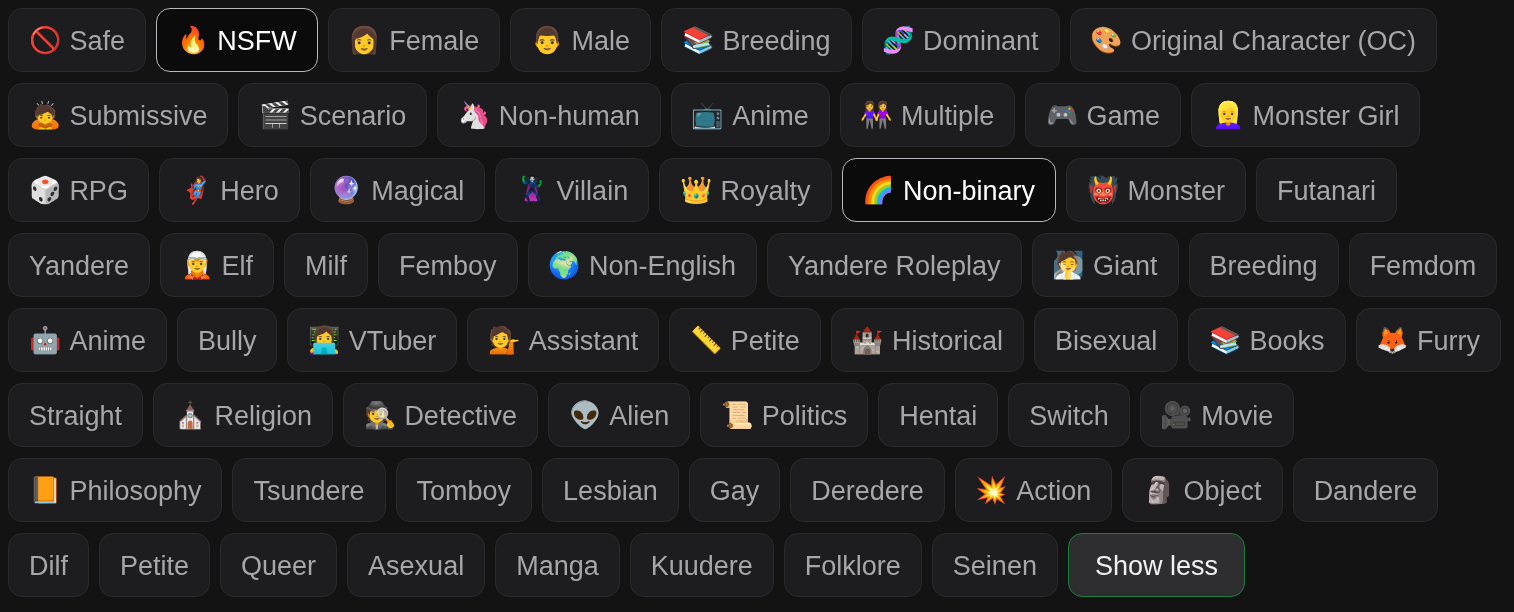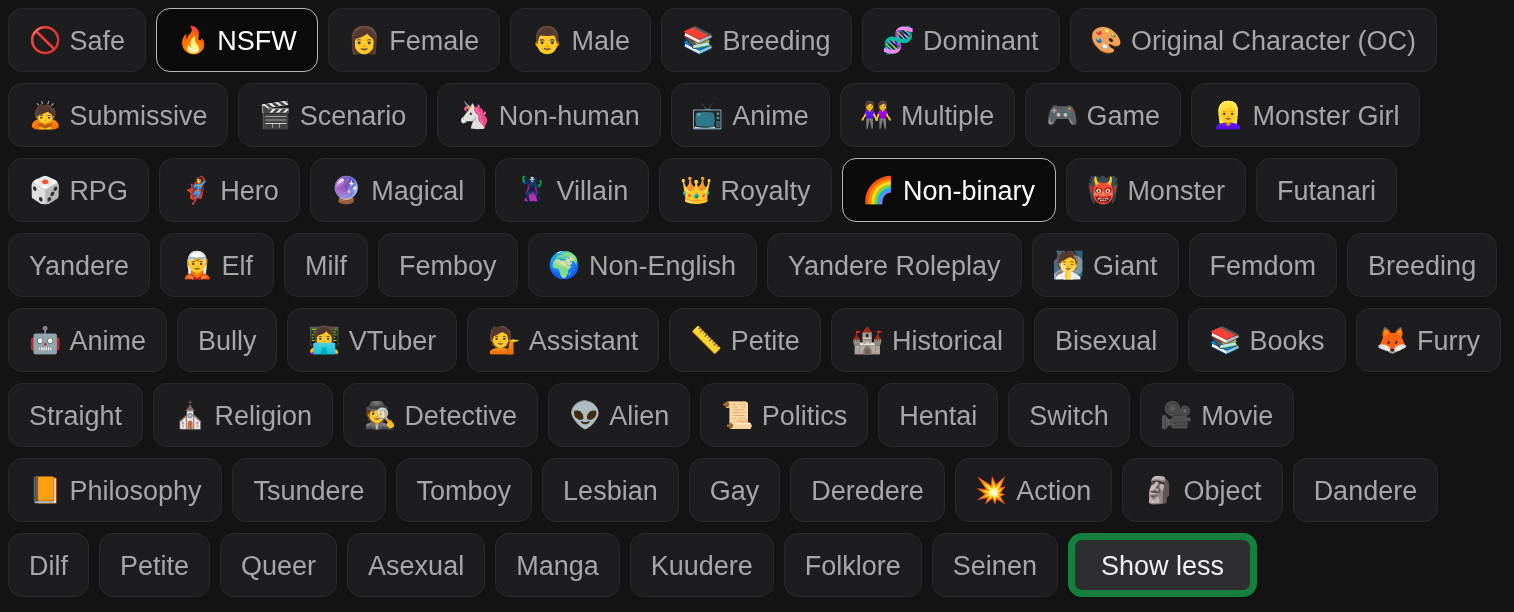--- a/index.html
+++ b/index.html
@@ -53,21 +53,21 @@
     position: relative;
     top: 1px;
   }
   .chip.selected {
     background: #0b0b0c;
     border: 1px solid #b9b9bd;
     color: #ffffff;
   }
   .chip.action {
     background: #2e2e31;
-    border: 7px solid #15803d;
+    border: 1px solid #15803d;
     color: #f1f1f3;
     padding: 0 26px;
   }
 </style>
 </head>
 <body>
 
 <div id="tag-cloud">
     <div class="chip">
       <span class="emoji">🚫</span>
@@ -174,24 +174,24 @@
       <span class="label">Non-English</span>
     </div>
     <div class="chip">
       <span class="label">Yandere Roleplay</span>
     </div>
     <div class="chip">
       <span class="emoji">🧖</span>
       <span class="label">Giant</span>
     </div>
     <div class="chip">
+      <span class="label">Breeding</span>
+    </div>
+    <div class="chip">
       <span class="label">Femdom</span>
-    </div>
-    <div class="chip">
-      <span class="label">Breeding</span>
     </div>
     <div class="chip">
       <span class="emoji">🤖</span>
       <span class="label">Anime</span>
     </div>
     <div class="chip">
       <span class="label">Bully</span>
     </div>
     <div class="chip">
       <span class="emoji">👩‍💻</span>

